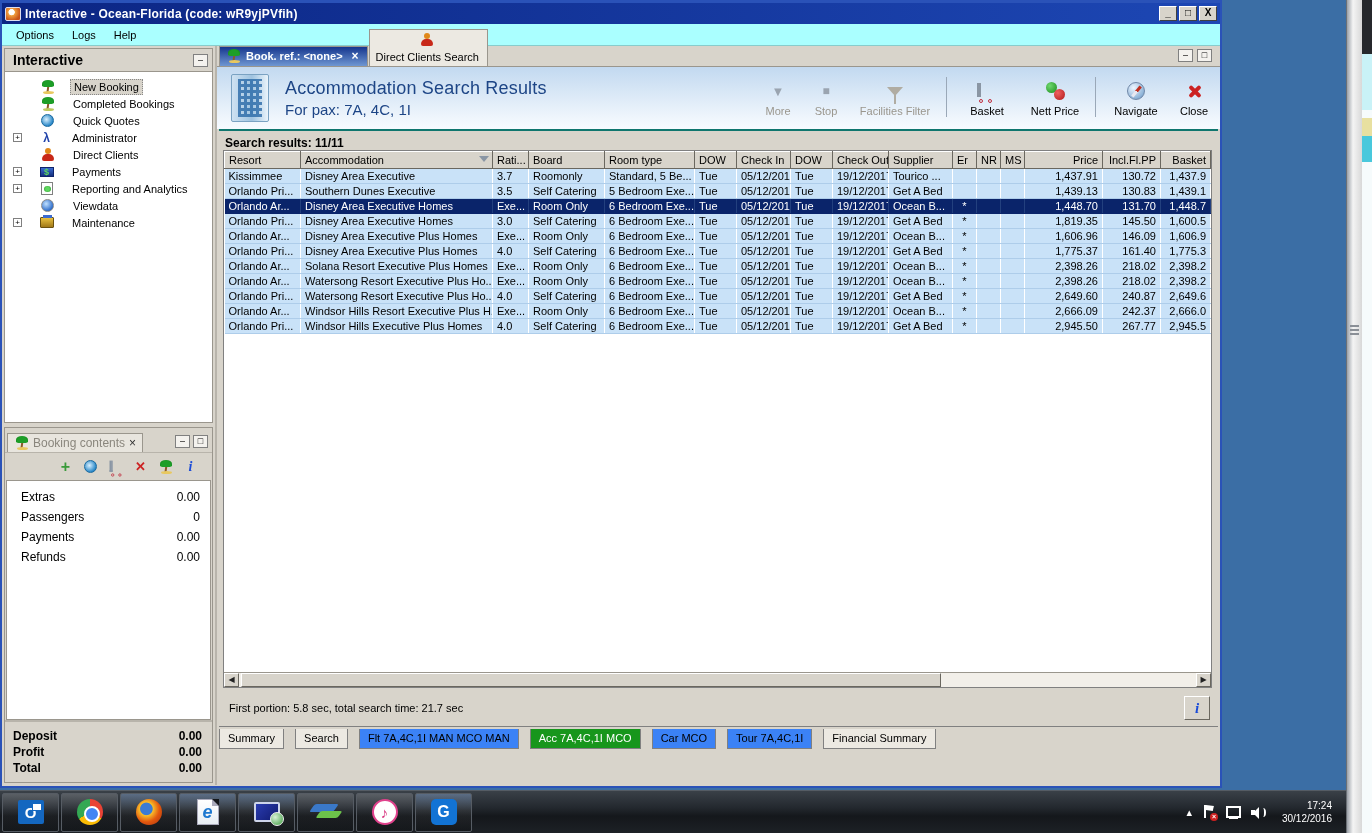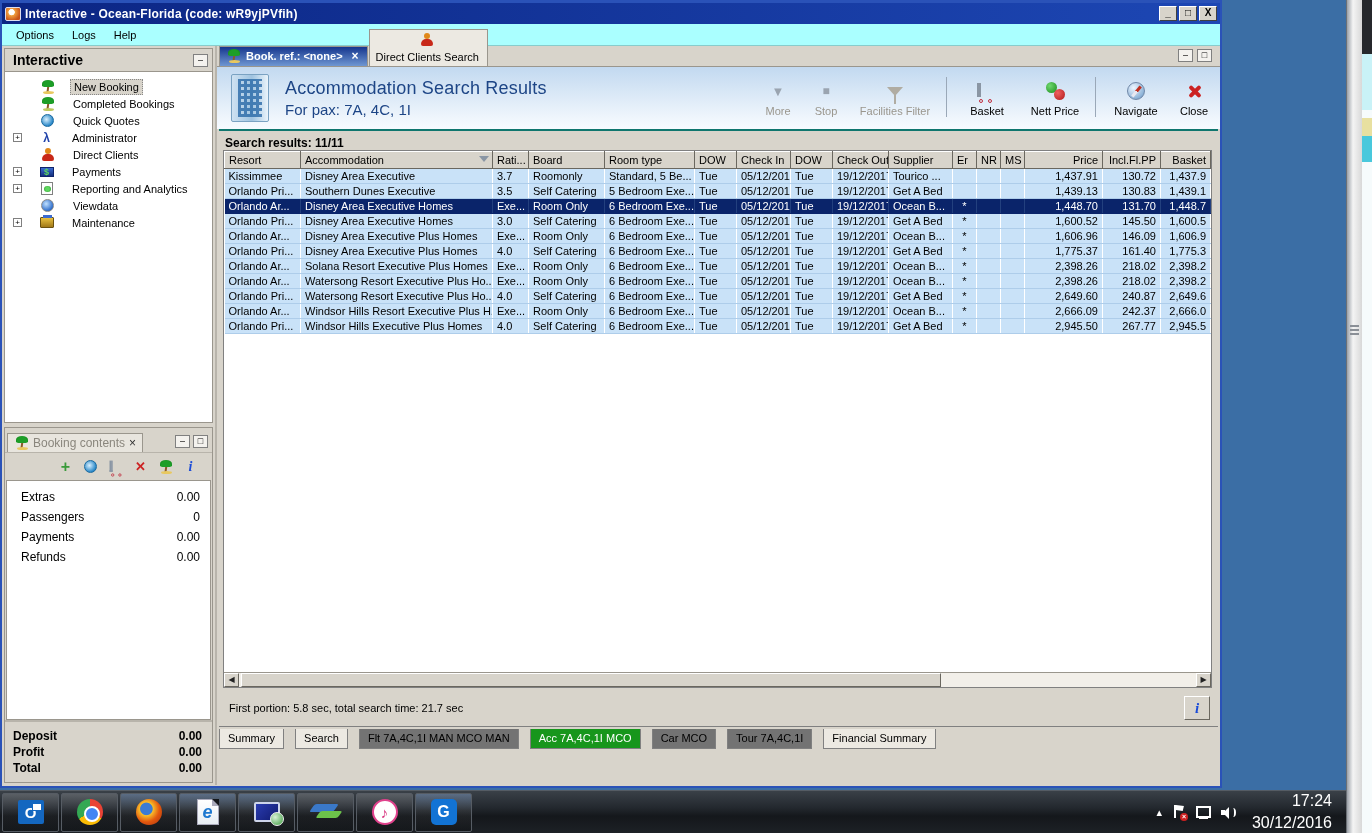--- a/index.html
+++ b/index.html
@@ -116,31 +116,31 @@
   .hscroll { position:absolute; left:0; right:0; bottom:0; height:15px; background:#f2efe9; border-top:1px solid #9a968d; display:flex; }
   .sb-btn { width:15px; height:14px; background:#d8d4cb; border:1px solid; border-color:#fff #6a675f #6a675f #fff; font-size:8px; text-align:center; line-height:12px; color:#222; flex:none; }
   .sb-thumb { width:700px; height:14px; background:#d8d4cb; border:1px solid; border-color:#fff #6a675f #6a675f #fff; margin-left:2px; }
   .sb-track-rest { flex:1; }
 
   .status-row { padding:8px 10px 4px 12px; display:flex; align-items:center; justify-content:space-between; }
   .info-btn { width:26px; height:24px; background:#d8d4cb; border:1px solid; border-color:#fff #6a675f #6a675f #fff; text-align:center; font-family:"Liberation Serif", serif; font-style:italic; font-weight:bold; color:#1a4bd8; font-size:15px; line-height:22px; }
   .bottom-sep { border-top:1px solid #808080; margin:2px 2px 0 2px; }
   .bottom-tabs { display:flex; align-items:flex-start; padding:2px 0 0 2px; gap:10px; }
   .btab { border:1px solid #808080; border-top:none; padding:3px 8px 4px 8px; margin-right:1px; background:#ece9e2; white-space:nowrap; font-size:11px; }
-  .btab.green { background:#737373; }
+  .btab.green { background:#3b82f6; }
   .btab.active-green { background:#17961c; color:#fff; }
 
   
   .taskbar { position:absolute; left:0; bottom:0; width:1372px; height:43px; background:linear-gradient(#3a4148,#23282e 40%,#14171b 60%,#1d2126); border-top:1px solid #555c64; display:flex; align-items:center; padding:0 40px 0 2px; z-index:50; }
   .tb-icons { display:flex; gap:2px; }
   .tb-btn { width:57px; height:39px; border:1px solid #565c64; border-radius:2px; background:linear-gradient(rgba(255,255,255,.18),rgba(255,255,255,.05) 45%,rgba(0,0,0,.25)); display:flex; align-items:center; justify-content:center; }
   .tb-btn.lit { background:linear-gradient(rgba(160,200,255,.35),rgba(255,255,255,.08) 45%,rgba(0,0,0,.25)); }
   .tray { margin-left:auto; display:flex; align-items:center; gap:10px; color:#fff; }
   .tray .glyph { color:#fff; font-size:11px; }
-  .clock { text-align:right; font-size:16px; line-height:1.35; color:#fff; margin-left:6px; }
+  .clock { text-align:right; font-size:10px; line-height:1.35; color:#fff; margin-left:6px; }
 
   
   .i-outlook { width:26px; height:24px; background:#1467c0; color:#fff; font-weight:bold; font-size:15px; display:flex; align-items:center; justify-content:center; border-radius:2px; position:relative; }
   .i-outlook:after { content:""; position:absolute; right:2px; top:3px; width:8px; height:6px; background:#fff; border:1px solid #1467c0; }
   .i-chrome { width:26px; height:26px; border-radius:50%; background:conic-gradient(#ea4335 0 33%, #fbbc05 33% 66%, #34a853 66% 100%); position:relative; }
   .i-chrome:after { content:""; position:absolute; left:7px; top:7px; width:12px; height:12px; border-radius:50%; background:#4285f4; border:2px solid #fff; }
   .i-firefox { width:26px; height:26px; border-radius:50%; background:radial-gradient(circle at 40% 38%, #3b7bd4 26%, #f8bc2a 30%, #e2570e 58%, #b33a10 90%); }
   .i-ie { width:22px; height:26px; background:linear-gradient(#fff,#e8eef4); border:1px solid #aab; position:relative; display:flex; align-items:center; justify-content:center; color:#1e78d0; font-size:18px; font-weight:bold; font-style:italic; }
   .i-ie:after { content:""; position:absolute; right:-1px; top:-1px; border-left:7px solid #aab; border-top:7px solid #14171b; }
   .i-rdp { width:26px; height:20px; background:linear-gradient(135deg,#2a3cb0,#101a70); border:2px solid #cdd4ea; border-radius:2px; position:relative; }
@@ -534,21 +534,21 @@
                 <td class="">Self Catering</td>
                 <td class="">6 Bedroom Exe...</td>
                 <td class="">Tue</td>
                 <td class="">05/12/2017</td>
                 <td class="">Tue</td>
                 <td class="">19/12/2017</td>
                 <td class="">Get A Bed</td>
                 <td class="ctr">*</td>
                 <td class="ctr"></td>
                 <td class="ctr"></td>
-                <td class="num">1,600.52</td>
+                <td class="num">1,819.35</td>
                 <td class="num">145.50</td>
                 <td class="num">1,600.5</td>
               </tr>
               <tr class="">
                 <td class="">Orlando Ar...</td>
                 <td class="">Disney Area Executive Plus Homes</td>
                 <td class="">Exe...</td>
                 <td class="">Room Only</td>
                 <td class="">6 Bedroom Exe...</td>
                 <td class="">Tue</td>

